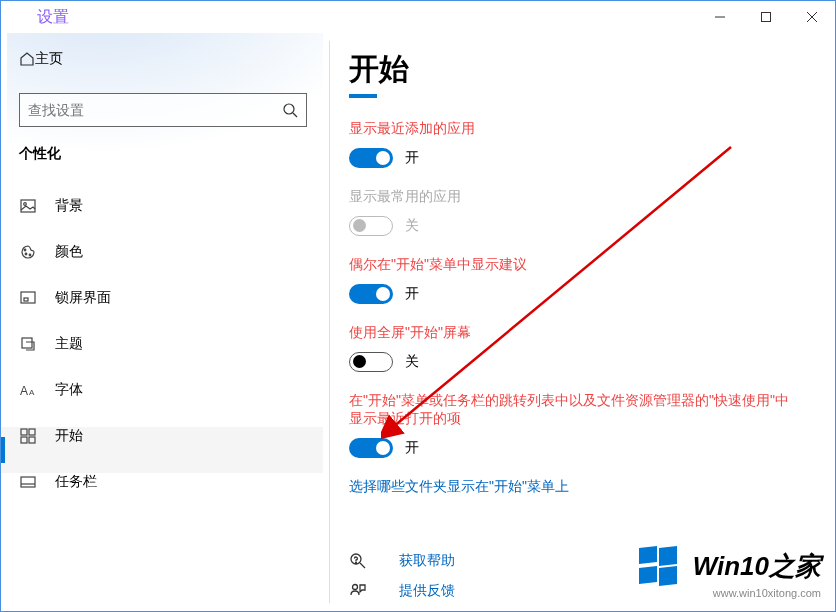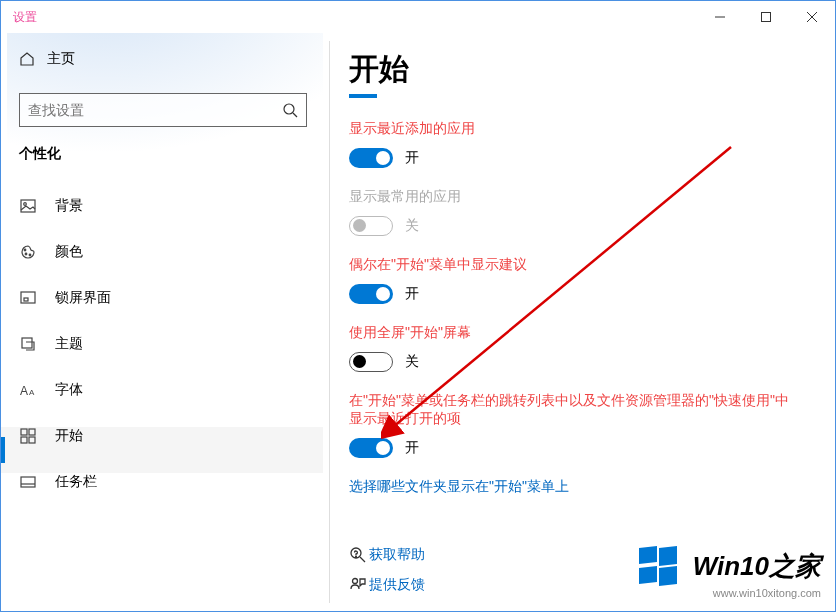--- a/index.html
+++ b/index.html
@@ -1,27 +1,27 @@
 <!DOCTYPE html>
 <html><head>
 <meta charset="utf-8">
 <style>
   * { box-sizing: border-box; margin: 0; padding: 0; font-family: "Microsoft YaHei", "Segoe UI", sans-serif; }
   body { width: 836px; height: 612px; background: #fff; border: 1px solid #4a90e2; position: relative; overflow: hidden; }
   
   .titlebar { height: 32px; display: flex; align-items: center; padding-left: 12px; position: relative; }
-  .titlebar-text { font-size: 12px; color: #ec4899; }
+  .titlebar-text { font-size: 16px; color: #8b5cf6; margin-left: 24px; }
   .win-controls { position: absolute; right: 0; top: 0; display: flex; }
   .win-btn { width: 46px; height: 32px; display: flex; align-items: center; justify-content: center; cursor: pointer; }
   .win-btn svg { stroke: #333; stroke-width: 1; fill: none; }
   
   .left-panel { position: absolute; left: 0; top: 32px; width: 322px; height: 580px; padding: 6px 0; }
   .left-bg { position: absolute; left: 6px; top: 32px; width: 316px; height: 240px; background: radial-gradient(ellipse 420px 240px at 30% -20%, rgba(160,195,235,0.45), rgba(255,255,255,0) 70%); pointer-events: none; }
   
-  .home-row { display: flex; align-items: center; height: 40px; padding-left: 18px; gap: 12px; cursor: pointer; }
+  .home-row { display: flex; align-items: center; height: 40px; padding-left: 18px; gap: 0; cursor: pointer; }
   .home-row span.icon { width: 16px; height: 16px; display: inline-flex; }
   .home-row .label { font-size: 14px; color: #000; }
   
   .search-box { margin: 14px 16px 18px 18px; height: 34px; border: 1px solid #666; background: rgba(255,255,255,0.7); display: flex; align-items: center; padding: 0 8px; }
   .search-box input { flex: 1; border: none; outline: none; background: transparent; font-size: 14px; color: #3b82f6; }
   .search-box .sicon { width: 16px; height: 16px; }
   
   .section-heading { padding: 0 18px 8px 18px; font-size: 14px; font-weight: 600; color: #000; }
   
   .nav-list { margin-top: 26px; }
@@ -47,21 +47,21 @@
   .toggle.off { background: #fff; border: 1px solid #555; }
   .toggle.off::after { content: ""; position: absolute; left: 3px; top: 2px; width: 13px; height: 13px; border-radius: 50%; background: #000; }
   .toggle.dis { background: #fff; border: 1px solid #bbb; }
   .toggle.dis::after { content: ""; position: absolute; left: 3px; top: 2px; width: 13px; height: 13px; border-radius: 50%; background: #bbb; }
   .toggle-state { font-size: 14px; color: #000; }
   .toggle-state.disabled { color: #aaa; }
   
   .link-text { color: #0067c0; font-size: 14px; cursor: pointer; margin-top: 6px; }
   
   .footer-links { margin-top: 44px; }
-  .footer-link { display: flex; align-items: center; gap: 2px; height: 30px; cursor: pointer; }
+  .footer-link { display: flex; align-items: flex-end; gap: 32px; height: 30px; cursor: pointer; }
   .footer-link .ficon { width: 18px; height: 18px; display: inline-flex; }
   .footer-link .flabel { font-size: 14px; color: #0067c0; }
   
   .arrow { position: absolute; pointer-events: none; }
   
   .watermark { position: absolute; right: 14px; bottom: 12px; text-align: right; }
   .wm-top { display: flex; align-items: center; gap: 16px; justify-content: flex-end; }
   .wm-logo { display: grid; grid-template-columns: 18px 18px; grid-template-rows: 18px 18px; gap: 2px; }
   .wm-logo div { background: #0078d4; }
   .wm-logo div:nth-child(1){ transform: skewY(-6deg); height:16px;}

